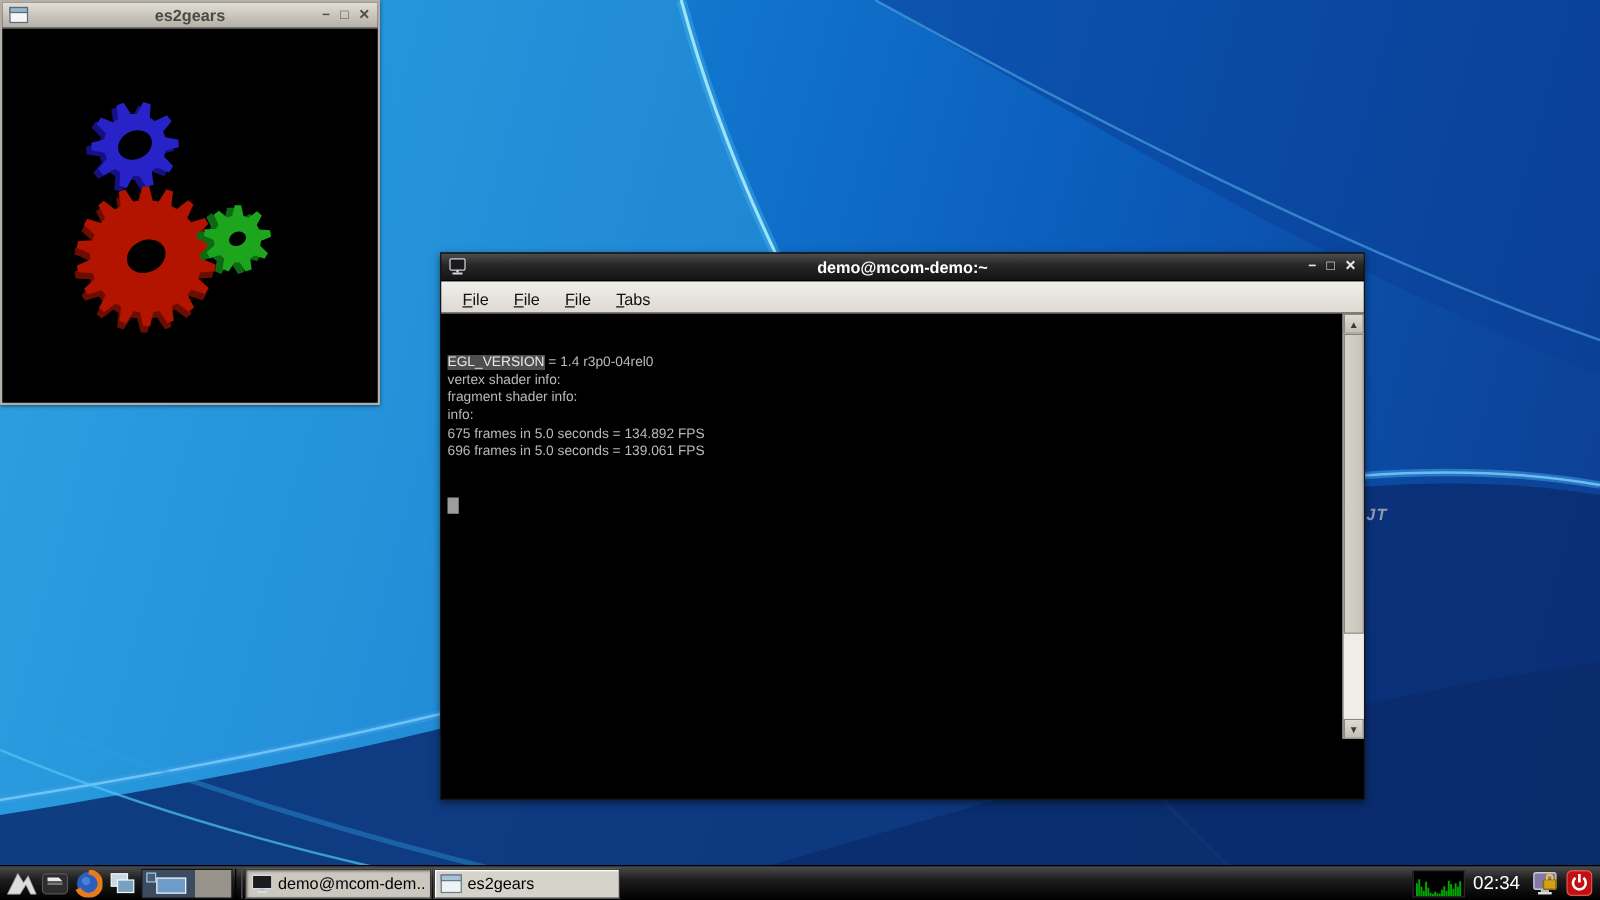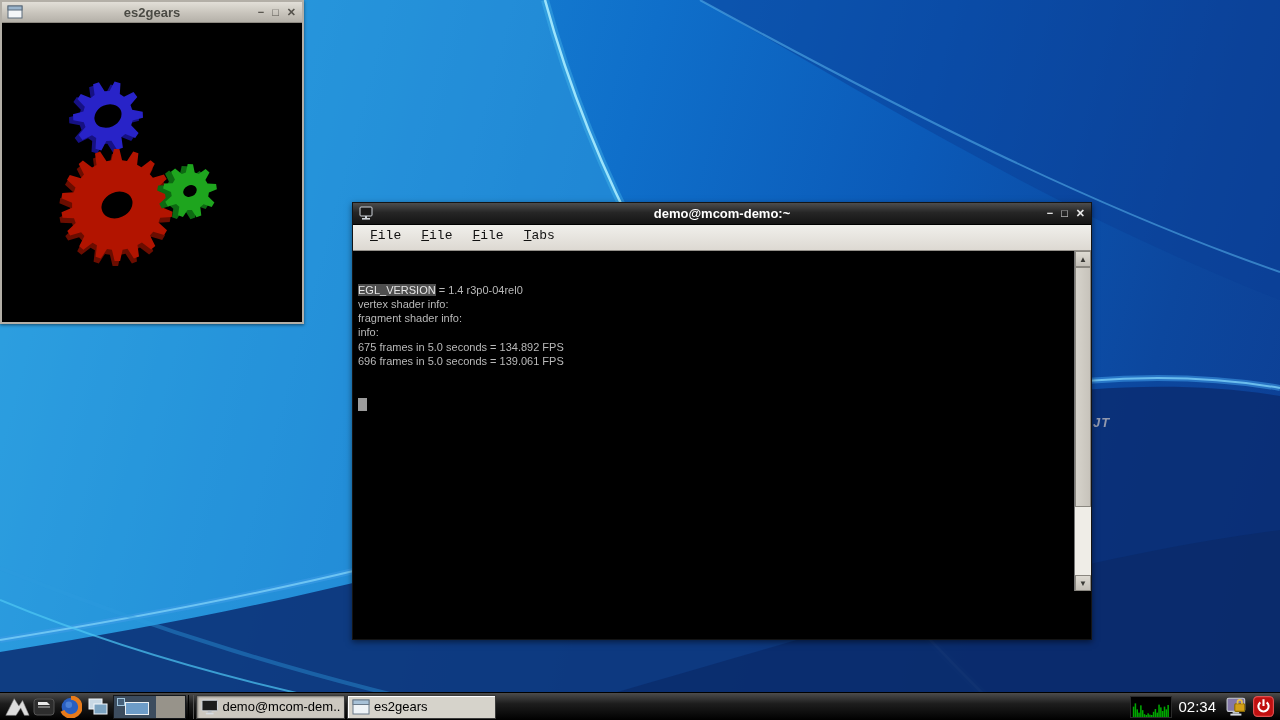--- a/index.html
+++ b/index.html
@@ -1,21 +1,21 @@
 <!DOCTYPE html>
 <html style="--term-fg: #b9b9b9; --sel-bg: #4e4e4e; --cursor: #9c9c9c;"><head>
 <meta charset="utf-8">
 <style>
   * { margin:0; padding:0; box-sizing:border-box; }
   html,body { width:1280px; height:720px; overflow:hidden; font-family:"Liberation Sans", sans-serif; }
 
   #desktop { position:relative; width:1280px; height:720px; background:
       linear-gradient(105deg,#2aa0e0 0%,#1b8ad6 20%,#0f6fca 45%,#0b5ab8 65%,#0c479e 85%,#0d3d92 100%); }
   #wallpaper { position:absolute; left:0; top:0; width:1280px; height:720px; }
-  #watermark { position:absolute; left:1093px; top:415px; color:#9299ad; font-size:13px;
+  #watermark { position:absolute; left:1093px; top:404px; color:#9299ad; font-size:13px;
       font-weight:bold; font-style:italic; letter-spacing:1px; }
 
   
   .winbtns { margin-left:auto; display:flex; gap:8px; align-items:center; padding-right:6px; }
   .winbtns span { font-size:11px; line-height:11px; cursor:default; }
 
   
   #gears-window { position:absolute; left:0; top:0; width:304px; height:324px;
       border:2px solid #b3afa7; background:#000; box-shadow:0 1px 3px rgba(0,0,0,.5); }
   #gears-titlebar { height:21px; display:flex; align-items:center;
@@ -31,21 +31,21 @@
   #terminal-window { position:absolute; left:352px; top:202px; width:740px; height:438px;
       border:1px solid #141414; background:#000; box-shadow:0 2px 6px rgba(0,0,0,.5); }
   #term-titlebar { height:22px; display:flex; align-items:center; position:relative;
       background:linear-gradient(#4d4d4d,#262626 45%,#141414); border-bottom:1px solid #000; }
   #term-titlebar .win-ico { width:16px; height:15px; margin-left:5px; }
   #term-title { position:absolute; left:0; width:100%; text-align:center;
       font-size:13px; font-weight:bold; color:#fff; }
   #term-titlebar .winbtns { position:relative; z-index:1; }
   #term-titlebar .winbtns span { color:#e8e8e8; font-weight:bold; }
   #term-menubar { height:26px; background:linear-gradient(#f0efeb,#ddd9d2);
-      border-bottom:1px solid #94908a; display:flex; align-items:flex-start; padding-left:10px;font-family:Liberation Mono, monospace; }
+      border-bottom:1px solid #94908a; display:flex; align-items:flex-end; padding-left:10px; }
   .menu-item { display:inline-block; font-size:13px; color:#111; padding:3px 7px; margin-right:6px; cursor:default; }
   .menu-item::first-letter { text-decoration:underline; }
   #term-body { position:relative; display:flex; height:340px; background:#000; }
   #term-text { flex:1; padding:3px 0 0 5px; font-family:Liberation Sans, sans-serif;
       font-size:11px; line-height:14.3px; color:var(--term-fg,#b9b9b9); white-space:pre; overflow:hidden; }
   .tline .sel { background:var(--sel-bg,#4e4e4e); color:#e6e6e6; }
   #term-cursor { width:9px; height:13px; background:var(--cursor,#9c9c9c); margin-top:1px; }
 
   
   #term-scrollbar { width:17px; background:#efede7; border-left:1px solid #777; display:flex; flex-direction:column; }

